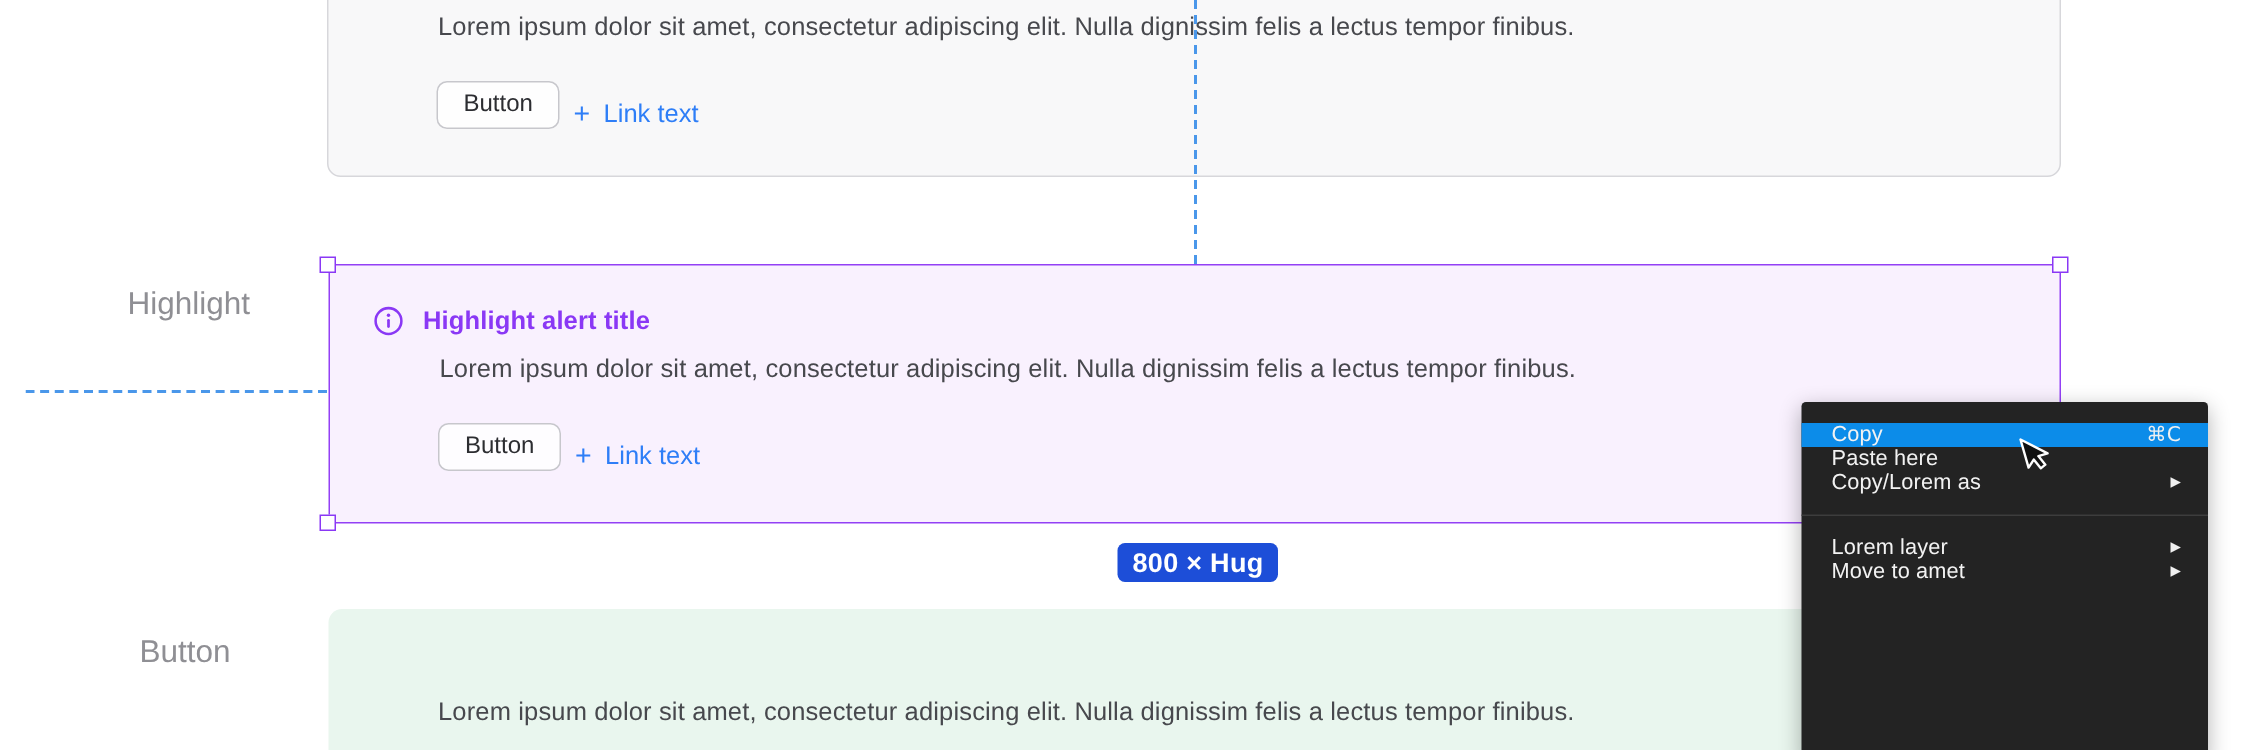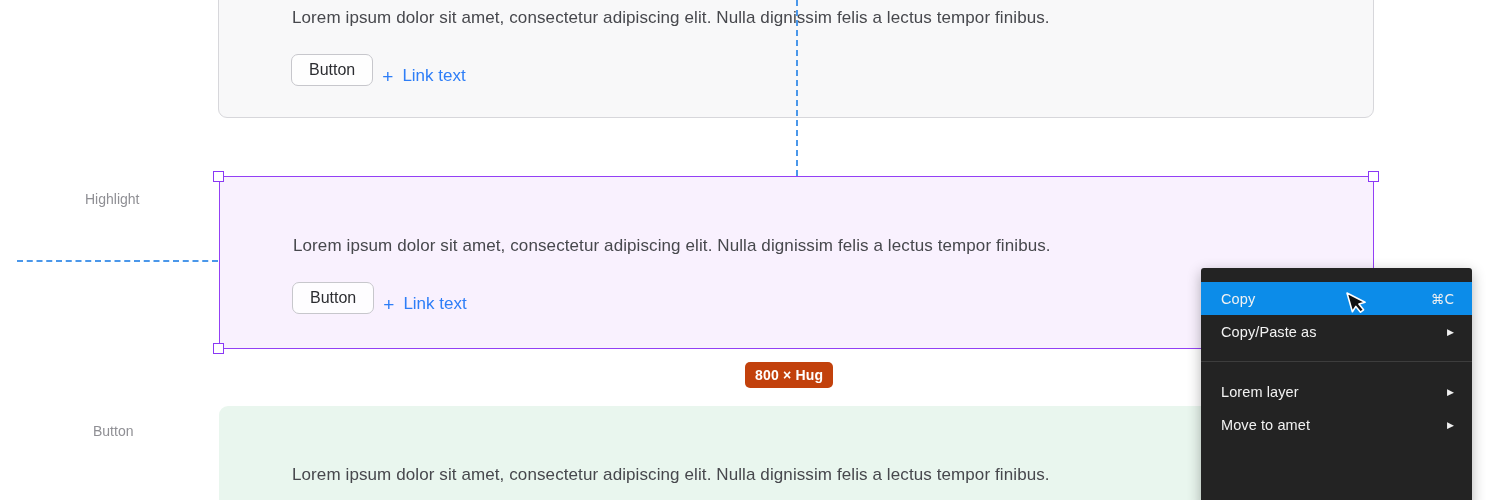--- a/index.html
+++ b/index.html
@@ -49,35 +49,35 @@
   .guide-h {
     position:absolute; left:0; top:260px; width:201px; height:0;
     border-top:2px dashed #4a97ea; z-index:4;
   }
   .handle {
     position:absolute; width:11px; height:11px; background:#fff;
     border:1.5px solid #8a38f5; z-index:5;
   }
   .size-badge {
     position:absolute; left:728px; top:362px; height:26px; padding:0 10px;
-    background:#c2410c; color:#fff; border-radius:5px;
-    display:flex; align-items:center; font-size:14px; font-weight:bold;
+    background:#1d4ed8; color:#fff; border-radius:5px;
+    display:flex; align-items:center; font-size:18px; font-weight:bold;
     z-index:5; letter-spacing:.2px;
   }
-  .side-label { position:absolute; color:#8f8f94; font-size:14px; z-index:2; }
+  .side-label { position:absolute; color:#8f8f94; font-size:21px; z-index:2; }
   .label-highlight { left:68px; top:191px; }
   .label-success  { left:76px; top:423px; }
   
   .context-menu {
     position:absolute; left:1184px; top:268px; width:271px; height:240px;
     background:#232323; border-radius:3px 3px 0 0; padding-top:14px;
     z-index:20; box-shadow:0 4px 14px rgba(0,0,0,.3);
   }
   .menu-item {
-    height:33px; display:flex; align-items:center; justify-content:space-between;
+    height:16px; display:flex; align-items:center; justify-content:space-between;
     padding:0 18px 0 20px; color:#f2f2f2; font-size:14.5px; letter-spacing:.1px;gap:29px;
   }
   .menu-item.highlighted { background:#0c8ce9; }
   .menu-shortcut { font-family:"DejaVu Sans", sans-serif; font-size:13.5px; color:#f0f0f0; }
   .submenu-arrow { font-family:"DejaVu Sans", sans-serif; font-size:9px; color:#f0f0f0; }
   .menu-separator { height:1px; background:#3d3d3d; margin:13px 0; }
   
   .right-bar { position:absolute; right:0; top:0; width:14px; height:500px; background:#47626e; z-index:30; }
   .cursor { position:absolute; left:1321px; top:290px; z-index:40; }
 </style>
@@ -97,20 +97,28 @@
     </div>
   </div>
 
   <div class="guide-v"></div>
   <div class="guide-h"></div>
 
   <div class="side-label label-highlight">Highlight</div>
   <div class="side-label label-success">Button</div>
 
   <div class="card card-highlight">
+    <div class="alert-head">
+      <svg class="icon-circle" viewBox="0 0 20 20">
+        <circle cx="10" cy="10" r="8.6" fill="none" stroke="#8a38f5" stroke-width="1.7"></circle>
+        <circle cx="10" cy="6.1" r="1.15" fill="#8a38f5"></circle>
+        <rect x="9.1" y="8.6" width="1.8" height="6" rx="0.9" fill="#8a38f5"></rect>
+      </svg>
+      <span class="alert-title title-purple">Highlight alert title</span>
+    </div>
     <div class="alert-body">Lorem ipsum dolor sit amet, consectetur adipiscing elit. Nulla dignissim felis a lectus tempor finibus.</div>
     <div class="alert-actions">
       <div class="btn">Button</div>
       <div class="link">
         <span class="plus">+</span>
         <span>Link text</span>
       </div>
     </div>
   </div>
 
@@ -124,21 +132,25 @@
   <div class="card card-success">
     <div class="alert-body">Lorem ipsum dolor sit amet, consectetur adipiscing elit. Nulla dignissim felis a lectus tempor finibus.</div>
   </div>
 
   <div class="context-menu">
     <div class="menu-item highlighted">
       <span>Copy</span>
       <span class="menu-shortcut">⌘C</span>
     </div>
     <div class="menu-item">
-      <span>Copy/Paste as</span>
+      <span>Paste here</span>
+      <span class="menu-shortcut"></span>
+    </div>
+    <div class="menu-item">
+      <span>Copy/Lorem as</span>
       <span class="submenu-arrow">▶</span>
     </div>
     <div class="menu-separator"></div>
     <div class="menu-item">
       <span>Lorem layer</span>
       <span class="submenu-arrow">▶</span>
     </div>
     <div class="menu-item">
       <span>Move to amet</span>
       <span class="submenu-arrow">▶</span>

